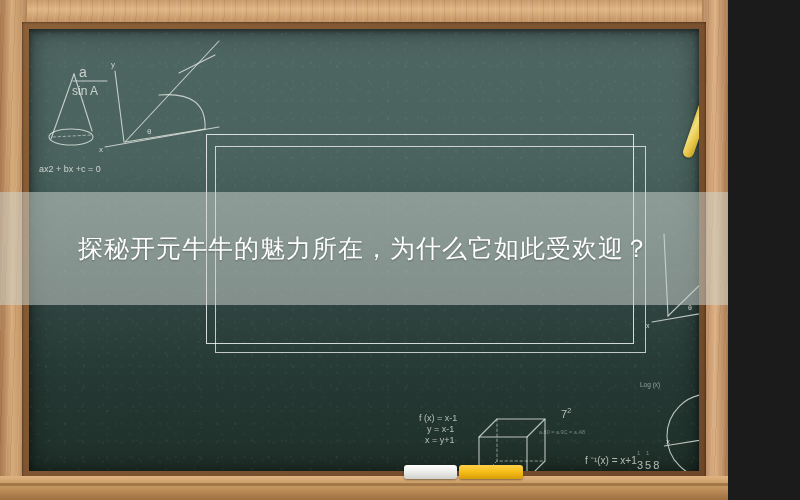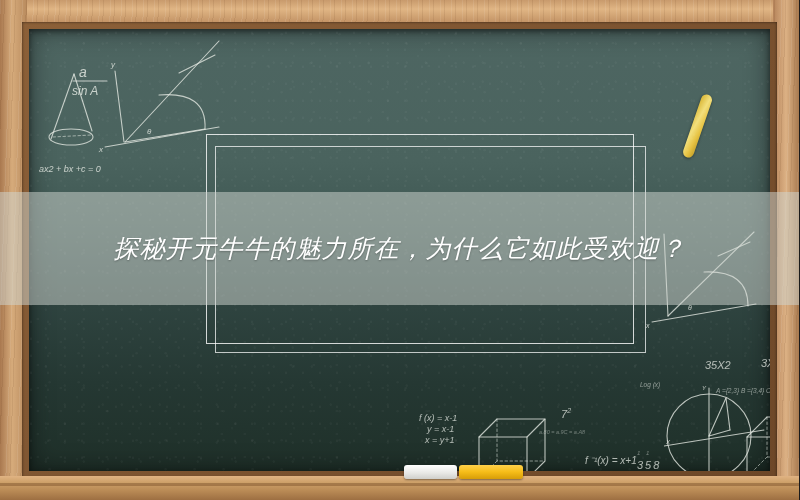--- a/index.html
+++ b/index.html
@@ -1,18 +1,18 @@
 <!DOCTYPE html>
 <html><head>
 <meta charset="utf-8">
 <style>
   html,body{margin:0;padding:0;background:#1b1b1b;}
   body{font-family:"Liberation Sans","DejaVu Sans",sans-serif;}
 
-  #stage{position:relative;width:799px;height:500px;overflow:hidden;background:#d946ef;font-style:italic;}
+  #stage{position:relative;width:728px;height:500px;overflow:hidden;background:#d946ef;}
 
   
   .frame{
     position:absolute;inset:0;
     background:
       linear-gradient(180deg,#d2a476 0%,#c8986a 18%,#b98a5c 45%,#caa075 75%,#b5835a 100%);
   }
   .frame::after{ 
     content:"";position:absolute;inset:0;
     background:repeating-linear-gradient(92deg,

